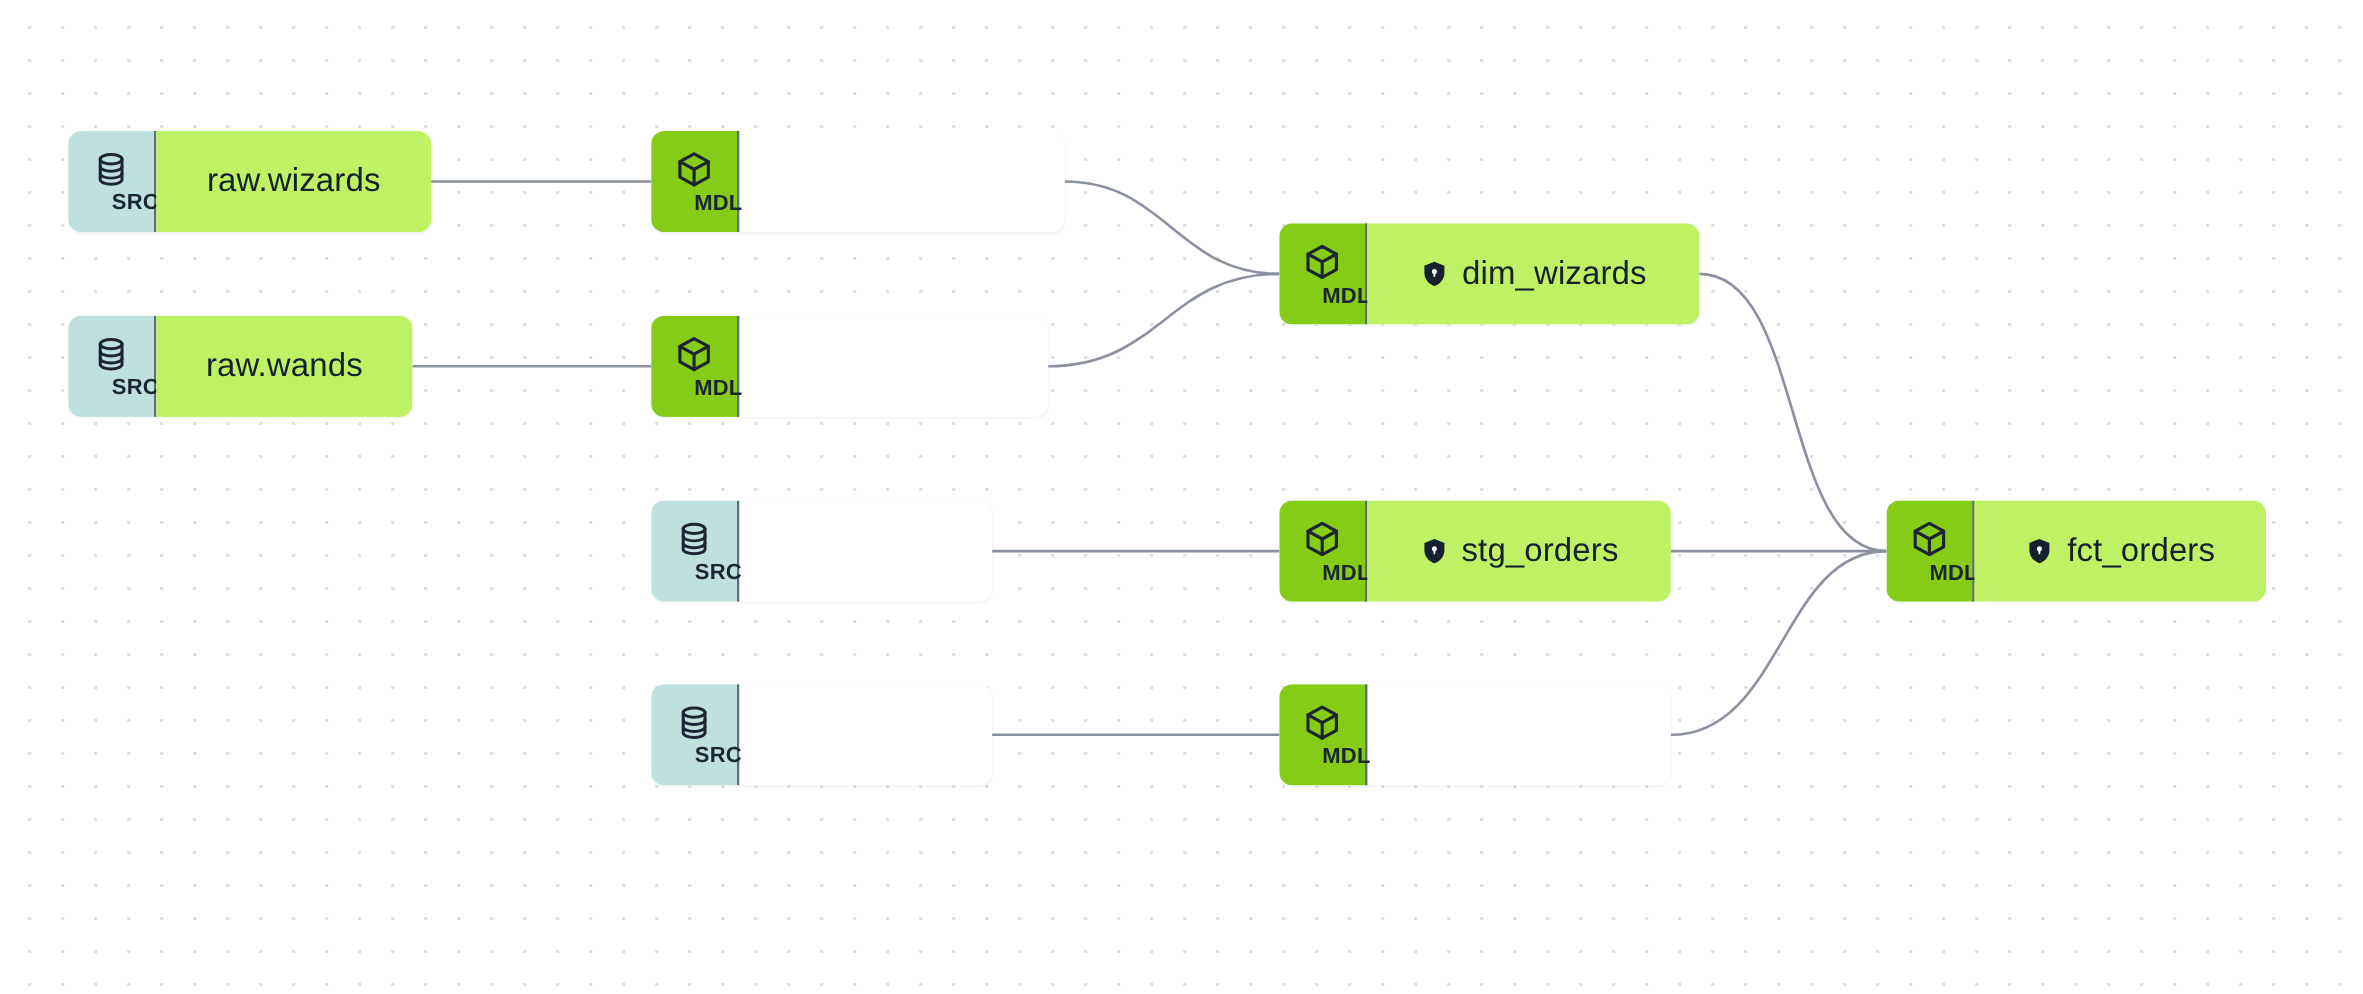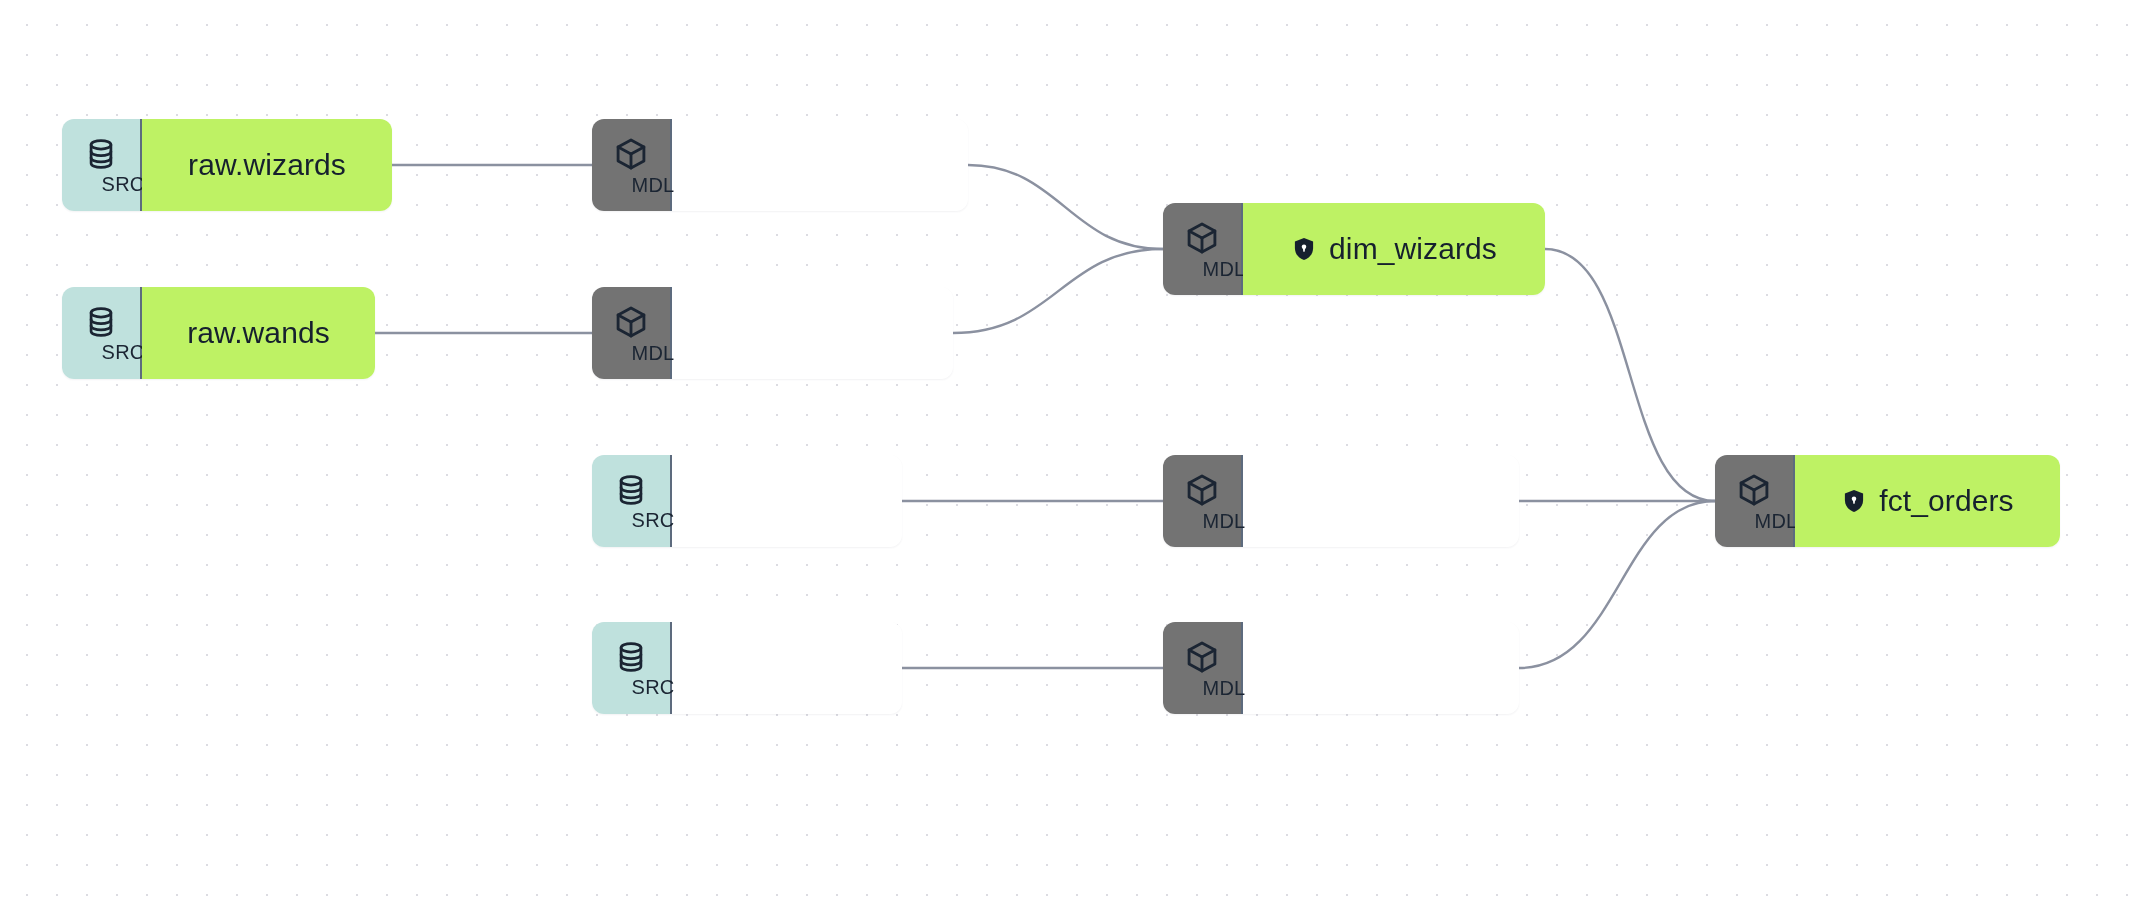--- a/index.html
+++ b/index.html
@@ -50,28 +50,28 @@
     flex: 0 0 80px;
     display: flex;
     flex-direction: column;
     align-items: center;
     justify-content: center;
     gap: 1px;
     border-right: 2px solid #5d6b7e;
     box-sizing: border-box;
   }
   .badge-src { background: #bfe1dd; }
-  .badge-mdl { background: #737373; text-align: right; }
+  .badge-mdl { background: #84cc16; text-align: right; }
   .badge-icon {
     display: block;
     line-height: 0;
   }
   .badge-text {
     font-size: 20px;
-    font-weight: 400;
+    font-weight: 700;
     color: #1b2533;
     letter-spacing: 0.2px;
     line-height: 1;
     margin-top: 2px;
     margin-left: 44px;
   }
   .node-body {
     flex: 1 1 auto;
     display: flex;
     align-items: center;
@@ -211,74 +211,84 @@
     <div class="node-badge badge-mdl">
       <span class="badge-icon">
         <svg width="36" height="36" viewBox="0 0 24 24" fill="none" stroke="#1b2533" stroke-width="1.9" stroke-linecap="round" stroke-linejoin="round">
           <path d="M12 2.6 L20.6 7.3 L20.6 16.7 L12 21.4 L3.4 16.7 L3.4 7.3 Z"></path>
           <path d="M3.4 7.3 L12 12 L20.6 7.3"></path>
           <path d="M12 12 L12 21.4"></path>
         </svg>
       </span>
       <span class="badge-text">MDL</span>
     </div>
-  </div>
-
-  <div class="node" style="left:1163px; top:622px; width:356px;">
-    <div class="node-badge badge-mdl">
-      <span class="badge-icon">
-        <svg width="36" height="36" viewBox="0 0 24 24" fill="none" stroke="#1b2533" stroke-width="1.9" stroke-linecap="round" stroke-linejoin="round">
-          <path d="M12 2.6 L20.6 7.3 L20.6 16.7 L12 21.4 L3.4 16.7 L3.4 7.3 Z"></path>
-          <path d="M3.4 7.3 L12 12 L20.6 7.3"></path>
-          <path d="M12 12 L12 21.4"></path>
-        </svg>
-      </span>
-      <span class="badge-text">MDL</span>
-    </div>
-  </div>
-
-  <div class="node" style="left:1163px; top:203px; width:382px;">
-    <div class="node-badge badge-mdl">
-      <span class="badge-icon">
-        <svg width="36" height="36" viewBox="0 0 24 24" fill="none" stroke="#1b2533" stroke-width="1.9" stroke-linecap="round" stroke-linejoin="round">
-          <path d="M12 2.6 L20.6 7.3 L20.6 16.7 L12 21.4 L3.4 16.7 L3.4 7.3 Z"></path>
-          <path d="M3.4 7.3 L12 12 L20.6 7.3"></path>
-          <path d="M12 12 L12 21.4"></path>
-        </svg>
-      </span>
-      <span class="badge-text">MDL</span>
-    </div>
     <div class="node-body">
       <span class="shield-icon">
         <svg width="26" height="26" viewBox="0 0 24 24">
           <path d="M12 1.8 L20.4 5.1 V11 c0 5.6-3.6 9.4-8.4 11.2 C7.2 20.4 3.6 16.6 3.6 11 V5.1 Z" fill="#16202e"></path>
           <circle cx="12" cy="10" r="2.1" fill="#ffffff"></circle>
           <path d="M10.9 10.4 h2.2 l-0.5 4.2 h-1.2 Z" fill="#ffffff"></path>
         </svg>
       </span>
-      <span class="node-label">dim_wizards</span>
-    </div>
-  </div>
-
-  <div class="node" style="left:1715px; top:455px; width:345px;">
+      <span class="node-label">stg_orders</span>
+    </div>
+  </div>
+
+  <div class="node" style="left:1163px; top:622px; width:356px;">
+    <div class="node-badge badge-mdl">
+      <span class="badge-icon">
+        <svg width="36" height="36" viewBox="0 0 24 24" fill="none" stroke="#1b2533" stroke-width="1.9" stroke-linecap="round" stroke-linejoin="round">
+          <path d="M12 2.6 L20.6 7.3 L20.6 16.7 L12 21.4 L3.4 16.7 L3.4 7.3 Z"></path>
+          <path d="M3.4 7.3 L12 12 L20.6 7.3"></path>
+          <path d="M12 12 L12 21.4"></path>
+        </svg>
+      </span>
+      <span class="badge-text">MDL</span>
+    </div>
+  </div>
+
+  <div class="node" style="left:1163px; top:203px; width:382px;">
     <div class="node-badge badge-mdl">
       <span class="badge-icon">
         <svg width="36" height="36" viewBox="0 0 24 24" fill="none" stroke="#1b2533" stroke-width="1.9" stroke-linecap="round" stroke-linejoin="round">
           <path d="M12 2.6 L20.6 7.3 L20.6 16.7 L12 21.4 L3.4 16.7 L3.4 7.3 Z"></path>
           <path d="M3.4 7.3 L12 12 L20.6 7.3"></path>
           <path d="M12 12 L12 21.4"></path>
         </svg>
       </span>
       <span class="badge-text">MDL</span>
     </div>
     <div class="node-body">
       <span class="shield-icon">
         <svg width="26" height="26" viewBox="0 0 24 24">
           <path d="M12 1.8 L20.4 5.1 V11 c0 5.6-3.6 9.4-8.4 11.2 C7.2 20.4 3.6 16.6 3.6 11 V5.1 Z" fill="#16202e"></path>
           <circle cx="12" cy="10" r="2.1" fill="#ffffff"></circle>
           <path d="M10.9 10.4 h2.2 l-0.5 4.2 h-1.2 Z" fill="#ffffff"></path>
         </svg>
       </span>
+      <span class="node-label">dim_wizards</span>
+    </div>
+  </div>
+
+  <div class="node" style="left:1715px; top:455px; width:345px;">
+    <div class="node-badge badge-mdl">
+      <span class="badge-icon">
+        <svg width="36" height="36" viewBox="0 0 24 24" fill="none" stroke="#1b2533" stroke-width="1.9" stroke-linecap="round" stroke-linejoin="round">
+          <path d="M12 2.6 L20.6 7.3 L20.6 16.7 L12 21.4 L3.4 16.7 L3.4 7.3 Z"></path>
+          <path d="M3.4 7.3 L12 12 L20.6 7.3"></path>
+          <path d="M12 12 L12 21.4"></path>
+        </svg>
+      </span>
+      <span class="badge-text">MDL</span>
+    </div>
+    <div class="node-body">
+      <span class="shield-icon">
+        <svg width="26" height="26" viewBox="0 0 24 24">
+          <path d="M12 1.8 L20.4 5.1 V11 c0 5.6-3.6 9.4-8.4 11.2 C7.2 20.4 3.6 16.6 3.6 11 V5.1 Z" fill="#16202e"></path>
+          <circle cx="12" cy="10" r="2.1" fill="#ffffff"></circle>
+          <path d="M10.9 10.4 h2.2 l-0.5 4.2 h-1.2 Z" fill="#ffffff"></path>
+        </svg>
+      </span>
       <span class="node-label">fct_orders</span>
     </div>
   </div>
 
 </div>
 
 </body></html>

